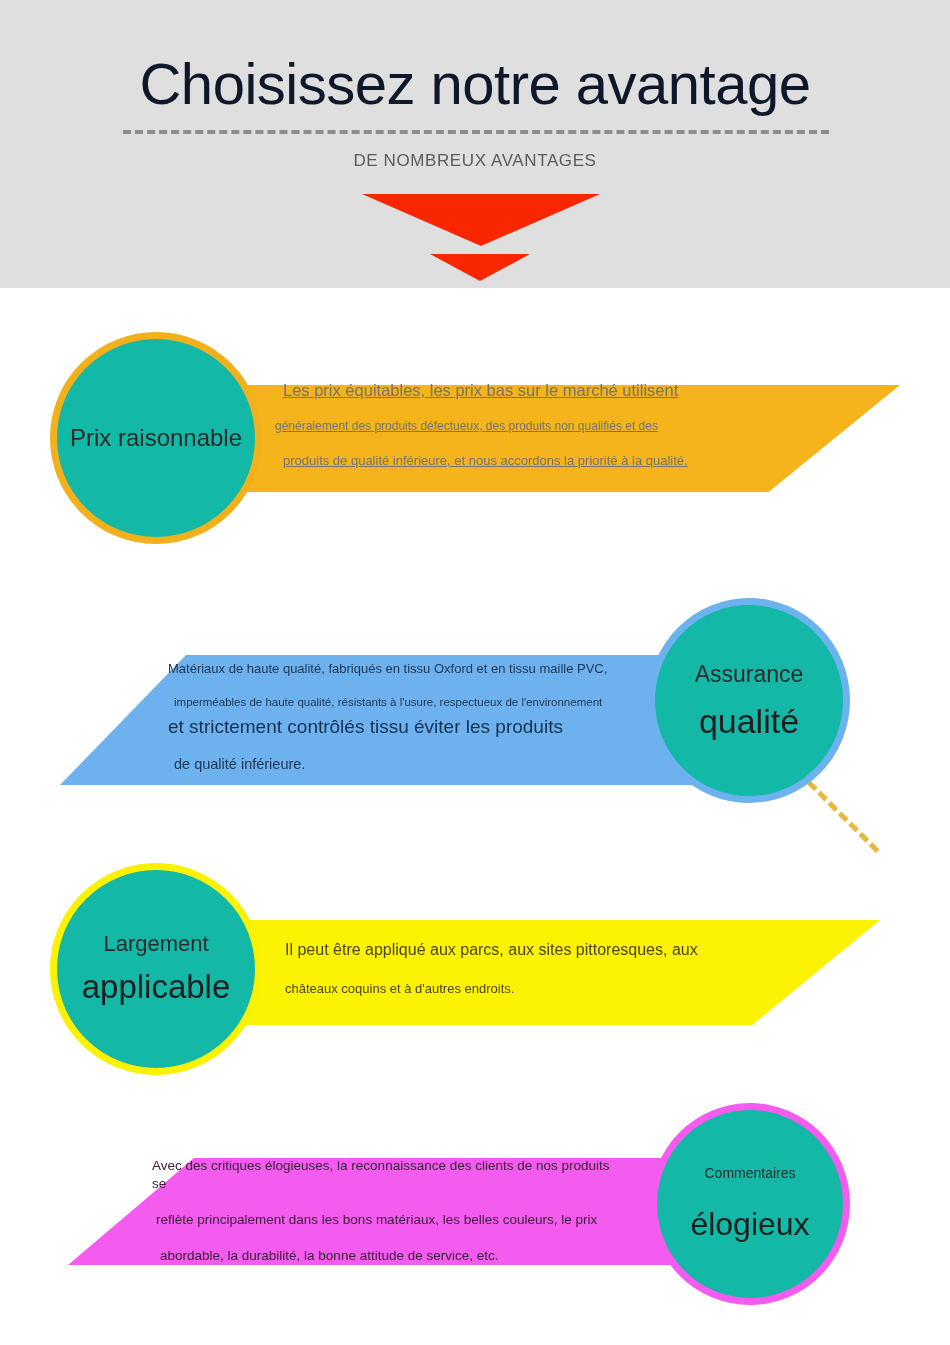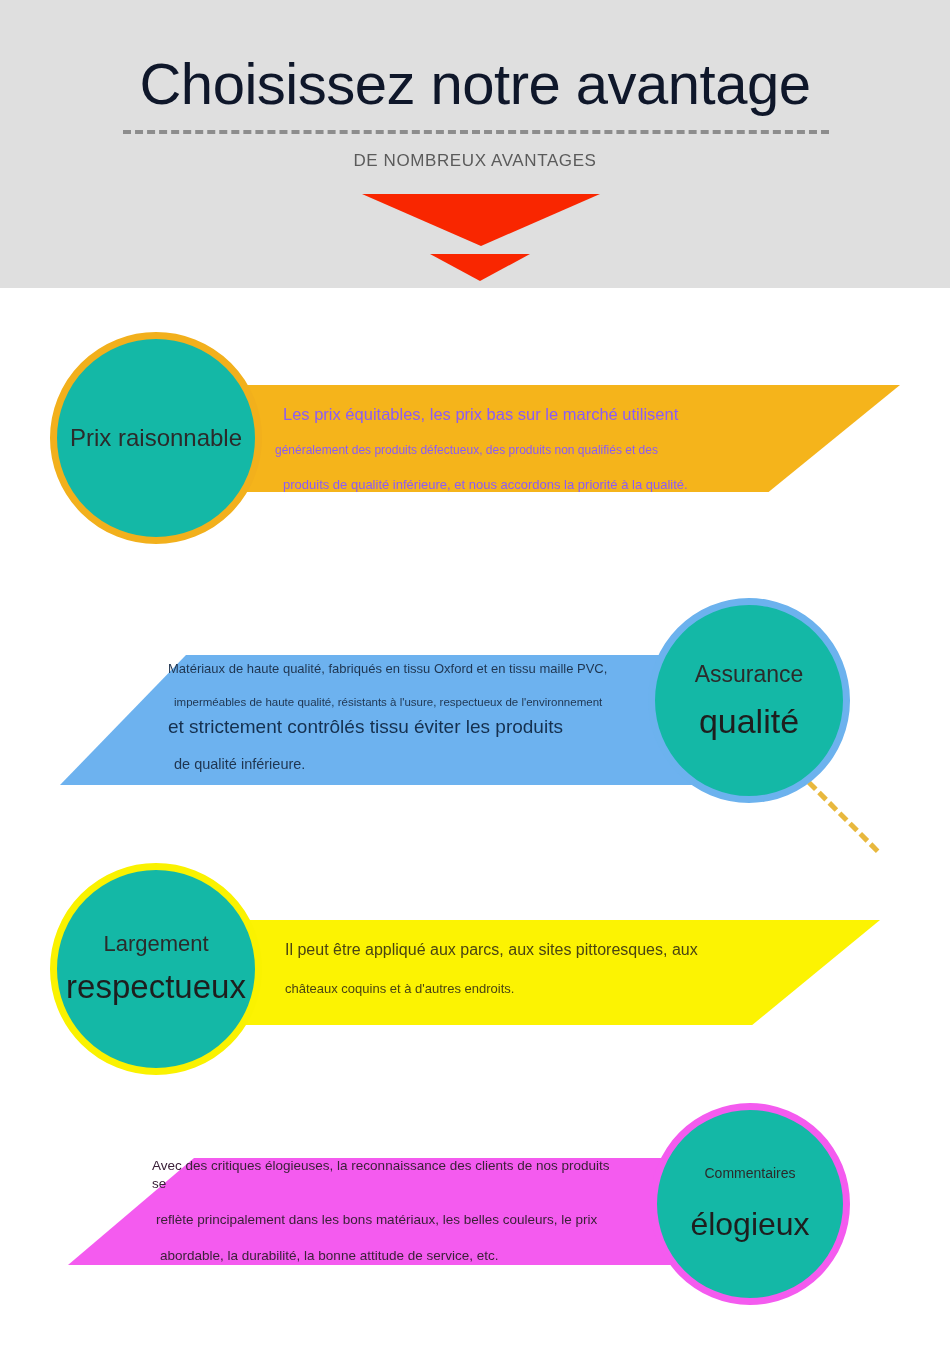--- a/index.html
+++ b/index.html
@@ -148,23 +148,24 @@
     transform: rotate(45deg);
   }
   #sec1 .circle {
     left: 50px; top: 12px;
     width: 212px; height: 212px;
     border-width: 7px;
     border-color: #f2b01c;
   }
   #sec1 .circle-line-1 { font-size: 24px; line-height: 30px; }
   #sec1 .band-text {
-    left: 275px; top: 84px;
+    left: 275px; top: 60px;
     width: 480px;
-    color: #8b5cf6;
+    color: #737373;
+    text-decoration: underline;
   }
   #sec1 .l1 { font-size: 16.5px; line-height: 20px; padding-left: 8px; }
   #sec1 .l2 { font-size: 12px; line-height: 18px; margin-top: 17px !important; }
   #sec1 .l3 { font-size: 13px; line-height: 18px; margin-top: 17px !important; padding-left: 8px; }
 
   
   #sec2 { top: 590px; height: 240px; }
   #sec2 .band {
     left: 60px; top: 65px;
     width: 700px; height: 130px;
@@ -277,21 +278,21 @@
 
   <div class="section" id="sec3">
 
     <div class="band right-slant"></div>
     <div class="band-text">
       <p class="l1">Il peut être appliqué aux parcs, aux sites pittoresques, aux</p>
       <p class="l2">châteaux coquins et à d'autres endroits.</p>
     </div>
     <div class="circle">
       <div class="circle-line-1">Largement</div>
-      <div class="circle-line-2">respectueux</div>
+      <div class="circle-line-2">applicable</div>
     </div>
   </div>
 
   <div class="section" id="sec4">
 
     <div class="band left-slant"></div>
     <div class="band-text">
       <p class="l1">Avec des critiques élogieuses, la reconnaissance des clients de nos produits se</p>
       <p class="l2">reflète principalement dans les bons matériaux, les belles couleurs, le prix</p>
       <p class="l3">abordable, la durabilité, la bonne attitude de service, etc.</p>

